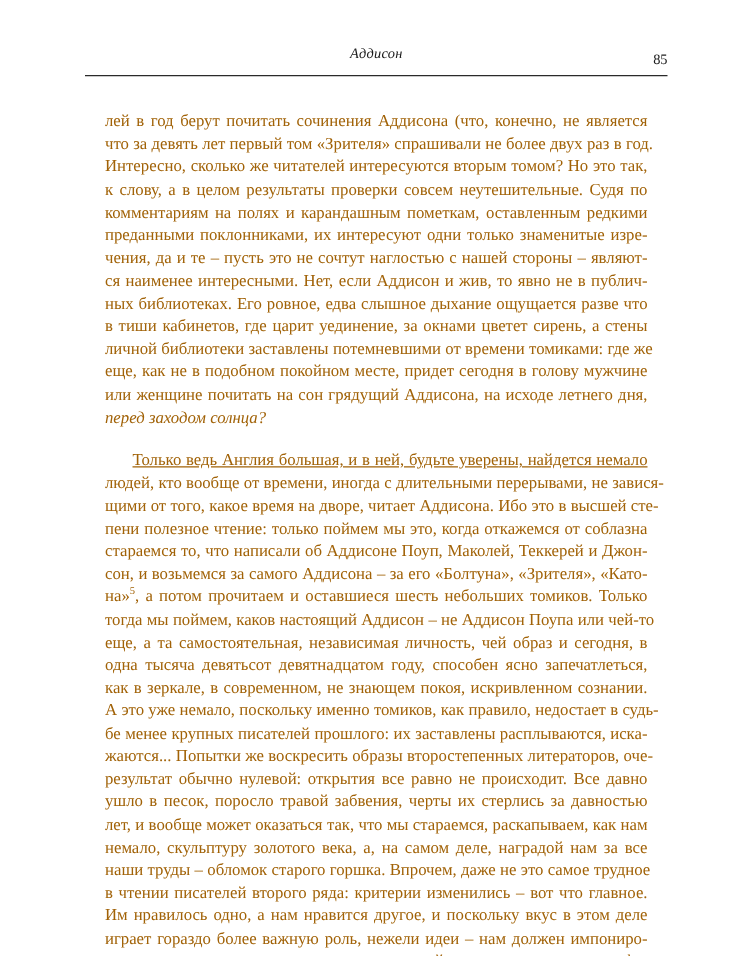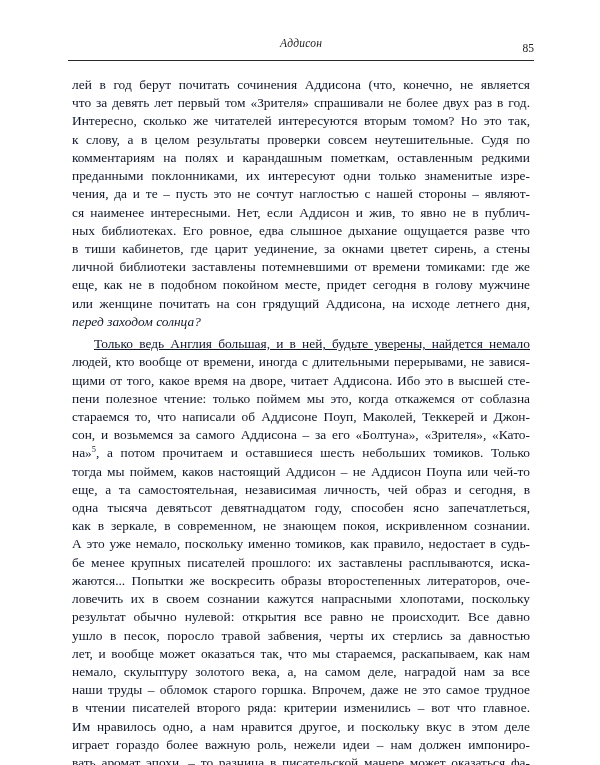--- a/index.html
+++ b/index.html
@@ -57,26 +57,26 @@
     height: 1px;
     background: #2a2a2a;
   }
   .text-block {
     position: absolute;
     left: 68px;
     top: 72px;
     width: 466px;
   }
   p.para {
-    margin: 4px;
+    margin: 16px;
     font-size: 13.4px;
     line-height: 18.22px;
     text-align: justify;
     text-align-last: left;
-    color: #0f172a;
+    color: #a16207;
     hyphens: manual;
     word-spacing: 0.1px;
   }
   p.para .ln {
     display: block;
     white-space: pre;
   }
   
   p.para .ln.j {
     text-align: justify;
@@ -135,21 +135,20 @@
         <span class="ln j">стараемся то, что написали об Аддисоне Поуп, Маколей, Теккерей и Джон-</span>
         <span class="ln j">сон, и возьмемся за самого Аддисона – за его «Болтуна», «Зрителя», «Като-</span>
         <span class="ln j">на»<sup class="fn">5</sup>, а потом прочитаем и оставшиеся шесть небольших томиков. Только</span>
         <span class="ln j">тогда мы поймем, каков настоящий Аддисон – не Аддисон Поупа или чей-то</span>
         <span class="ln j">еще, а та самостоятельная, независимая личность, чей образ и сегодня, в</span>
         <span class="ln j">одна тысяча девятьсот девятнадцатом году, способен ясно запечатлеться,</span>
         <span class="ln j">как в зеркале, в современном, не знающем покоя, искривленном сознании.</span>
         <span class="ln j">А это уже немало, поскольку именно томиков, как правило, недостает в судь-</span>
         <span class="ln j">бе менее крупных писателей прошлого: их заставлены расплываются, иска-</span>
         <span class="ln j">жаются... Попытки же воскресить образы второстепенных литераторов, оче-</span>
-        <span class="ln j">ловечить их в своем сознании кажутся напрасными хлопотами, поскольку</span>
         <span class="ln j">результат обычно нулевой: открытия все равно не происходит. Все давно</span>
         <span class="ln j">ушло в песок, поросло травой забвения, черты их стерлись за давностью</span>
         <span class="ln j">лет, и вообще может оказаться так, что мы стараемся, раскапываем, как нам</span>
         <span class="ln j">немало, скульптуру золотого века, а, на самом деле, наградой нам за все</span>
         <span class="ln j">наши труды – обломок старого горшка. Впрочем, даже не это самое трудное</span>
         <span class="ln j">в чтении писателей второго ряда: критерии изменились – вот что главное.</span>
         <span class="ln j">Им нравилось одно, а нам нравится другое, и поскольку вкус в этом деле</span>
         <span class="ln j">играет гораздо более важную роль, нежели идеи – нам должен импониро-</span>
         <span class="ln j">вать аромат эпохи, – то разница в писательской манере может оказаться фа-</span>
       </p>

